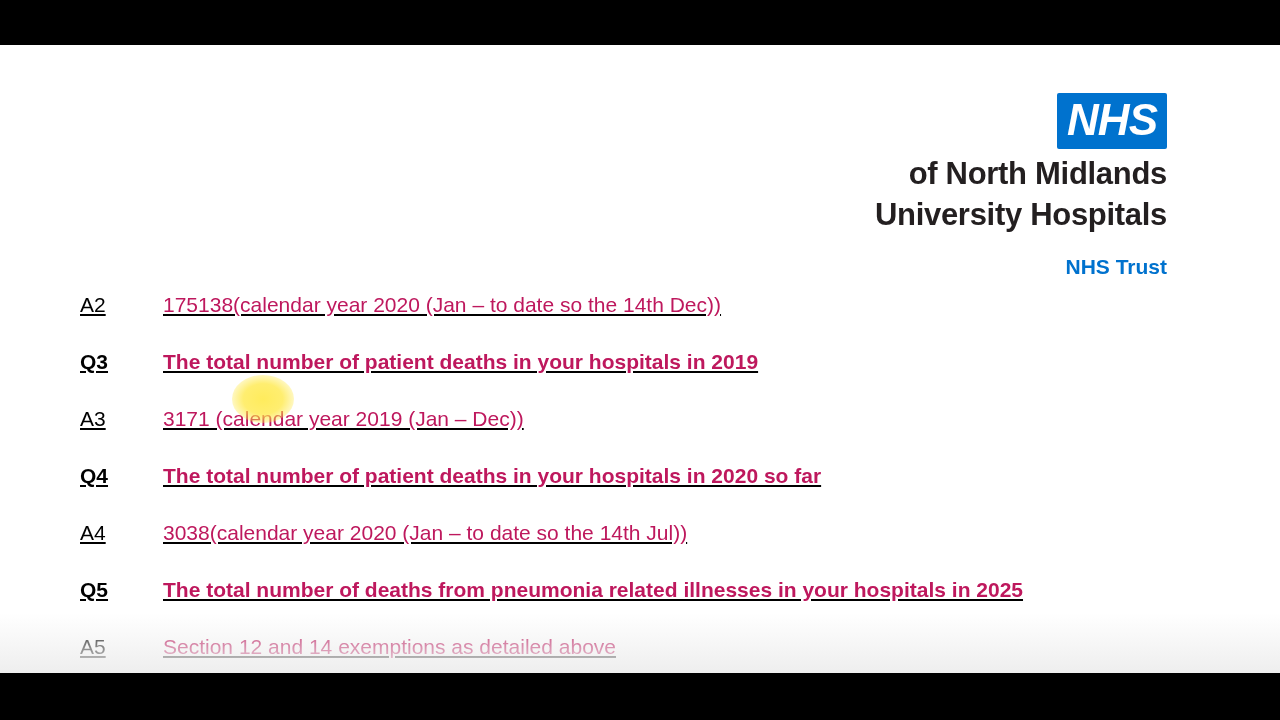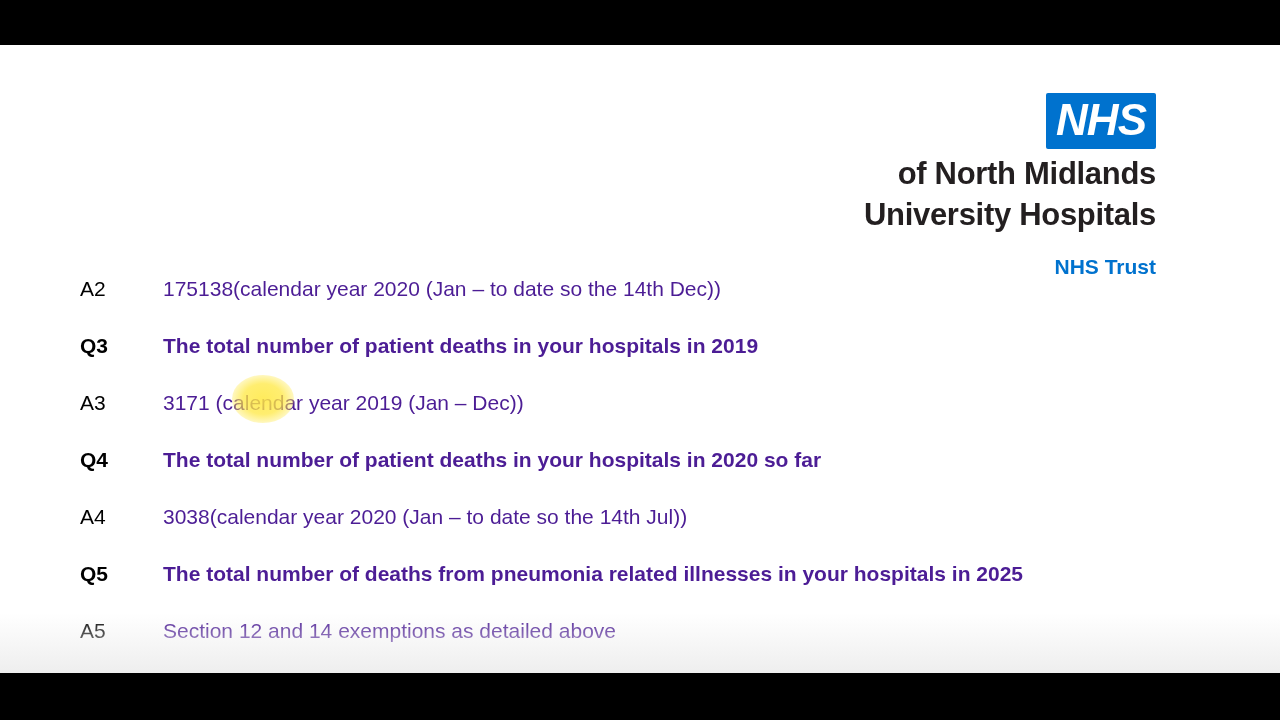--- a/index.html
+++ b/index.html
@@ -50,21 +50,21 @@
     bottom: 0;
     width: 1280px;
     height: 60px;
     background: linear-gradient(to bottom, rgba(255,255,255,0) 0%, rgba(238,238,238,1) 100%);
     pointer-events: none;
   }
 
   
   .logo-block {
     position: absolute;
-    right: 124px;
+    right: 113px;
     top: 48px;
     text-align: right;
     width: 520px;
   }
   .nhs-badge {
     display: inline-block;
     background: #0072CE;
     color: #ffffff;
     font-family: "Liberation Sans", sans-serif;
     font-weight: bold;
@@ -90,38 +90,39 @@
     font-family: "Liberation Sans", sans-serif;
     font-weight: bold;
     font-size: 21px;
     line-height: 23px;
   }
 
   
   .qa-list {
     position: absolute;
     left: 0;
-    top: 232px;
+    top: 248px;
     width: 1088px;
+    text-decoration: underline;
   }
   .qa-row {
     display: flex;
     align-items: baseline;
     padding: 0 0 0 80px;
     height: 57px;
   }
   .qa-label {
     width: 83px;
     flex: 0 0 83px;
     font-size: 21px;
     color: #000000;
   }
   .qa-text {
     font-size: 21px;
-    color: #4c1d95;
+    color: #be185d;
     white-space: nowrap;
   }
   .question .qa-label,
   .question .qa-text {
     font-weight: bold;
   }
   .answer .qa-label,
   .answer .qa-text {
     font-weight: normal;
   }

